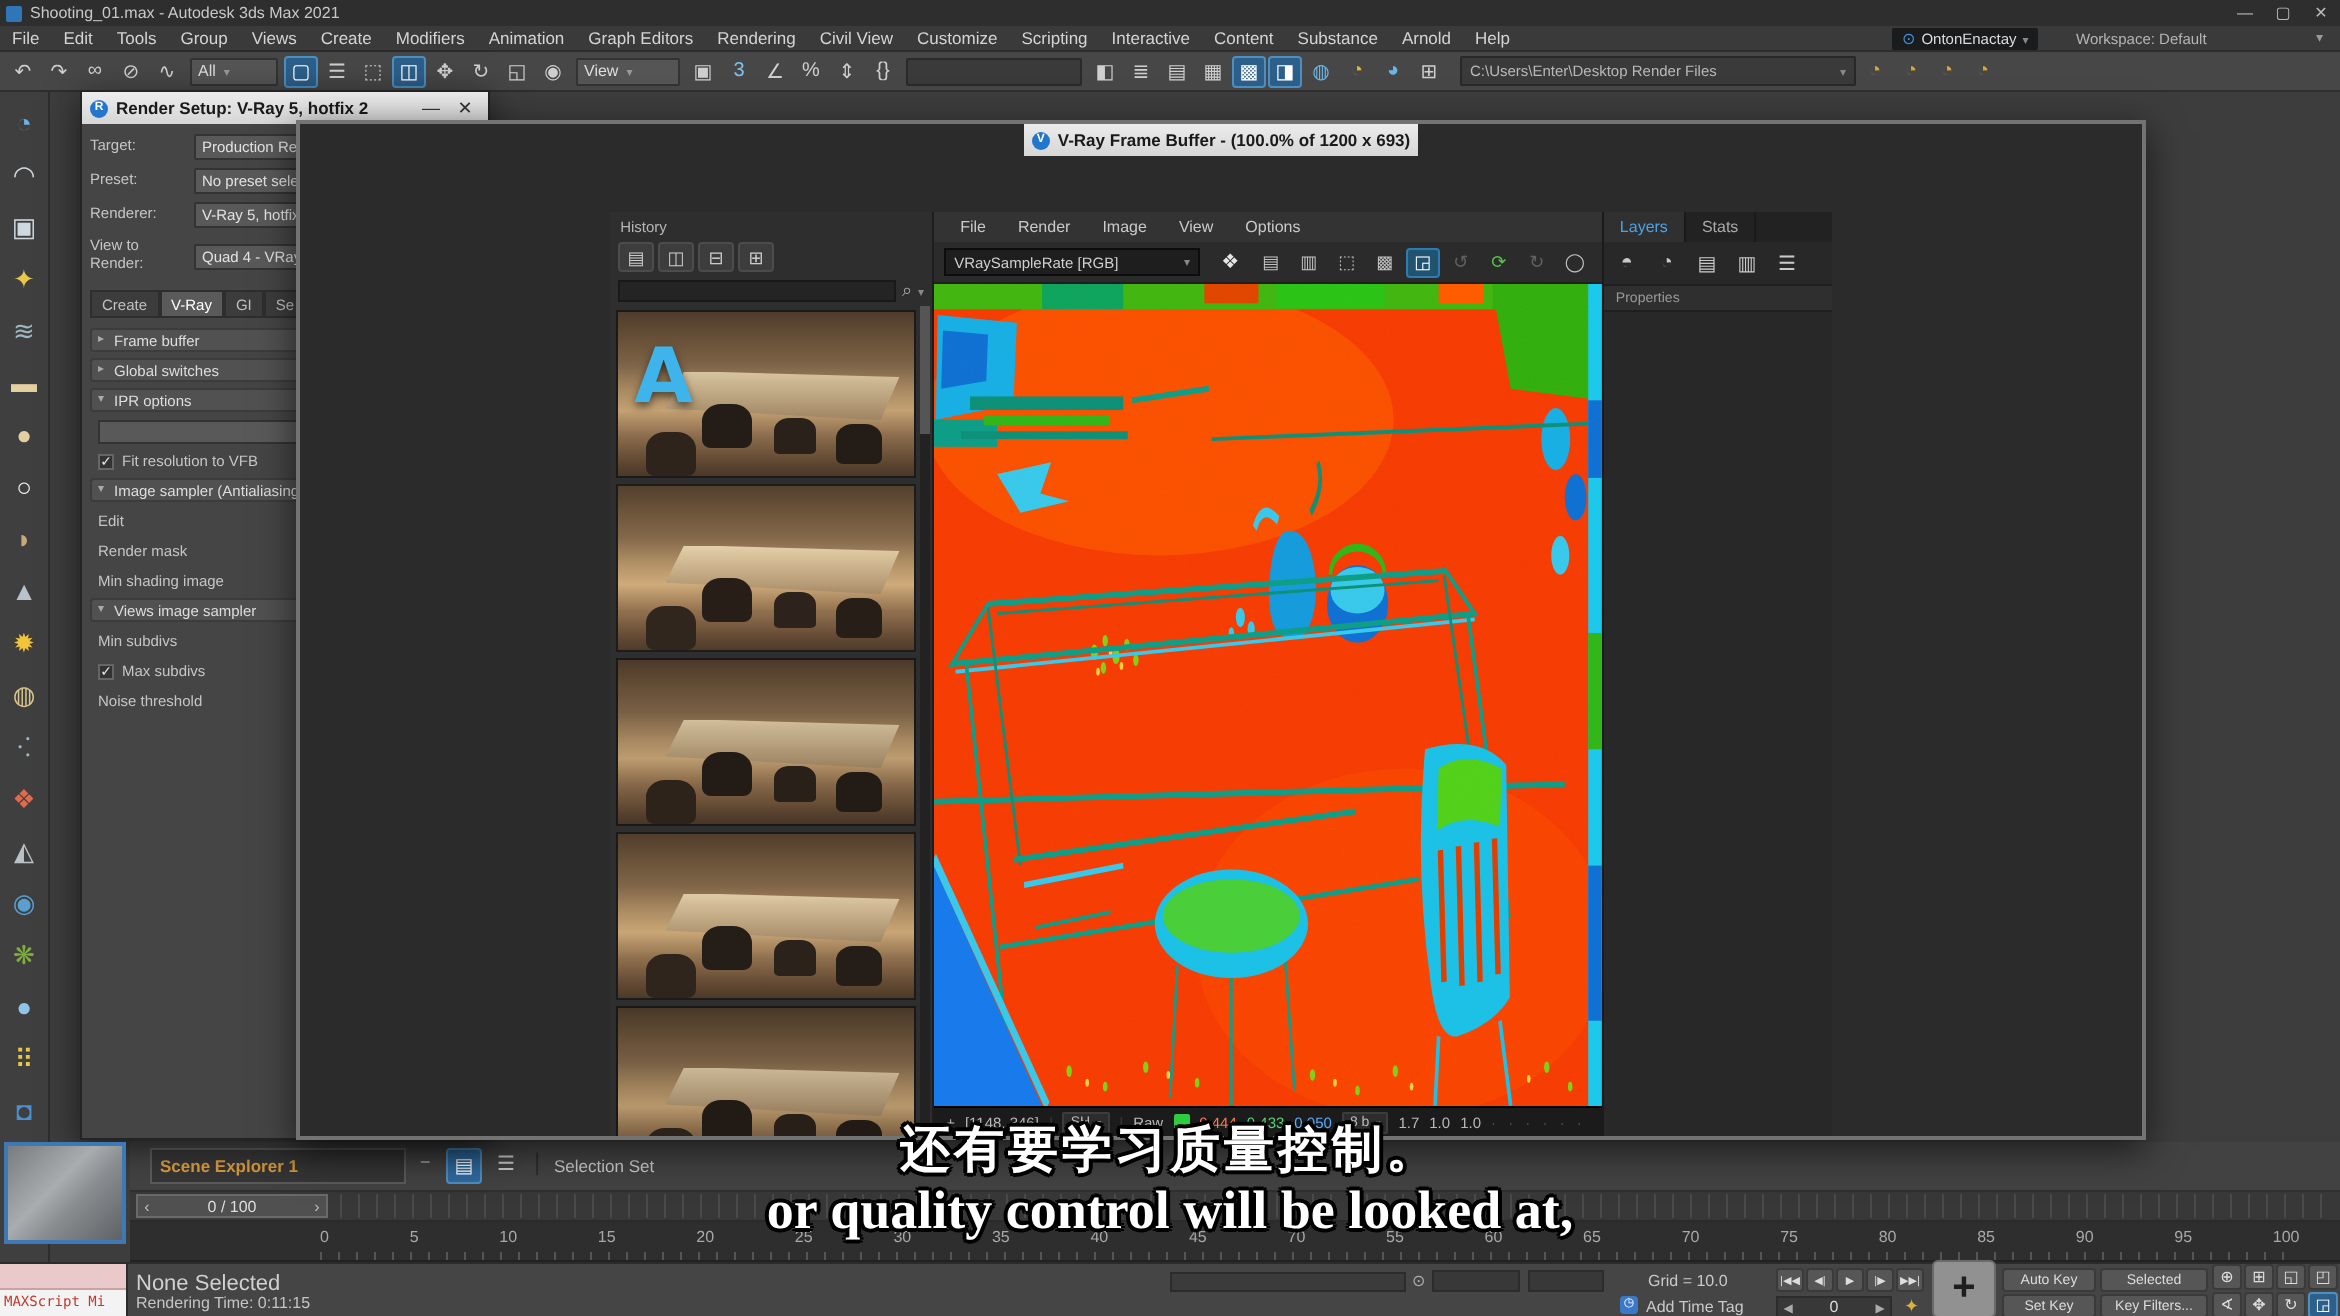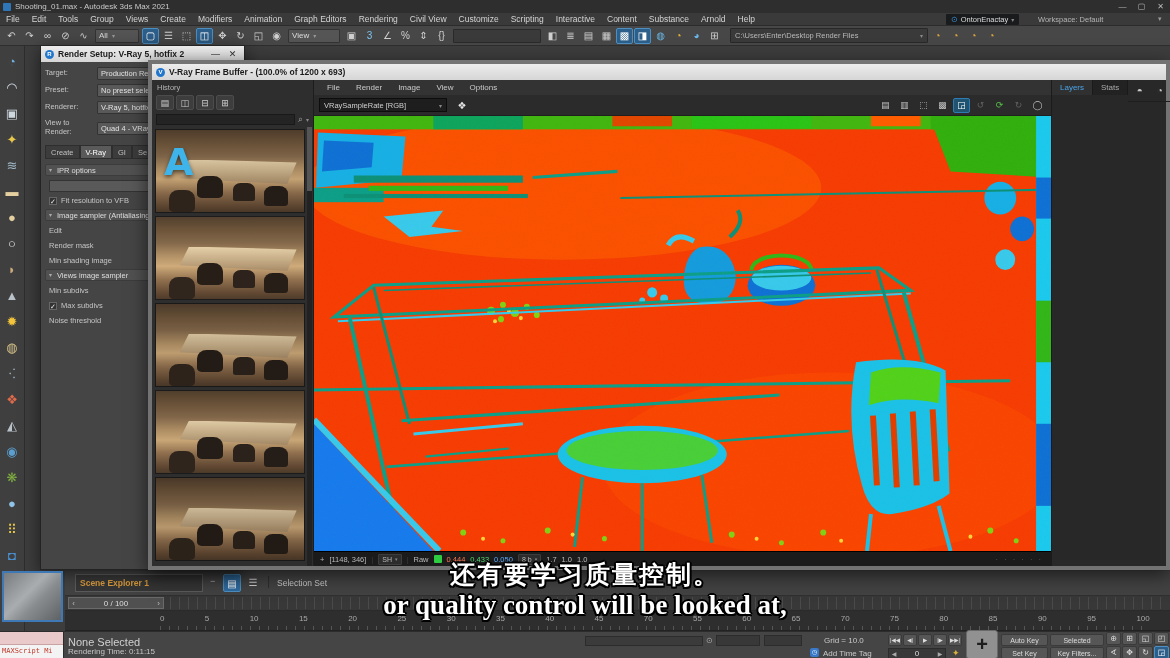--- a/index.html
+++ b/index.html
@@ -62,22 +62,22 @@
   .vbox { width:46px; height:11px; background:#595959; border:1px solid #333; border-radius:1px; font-size:7.5px; color:#e2e2e2; padding:0 2px; display:flex; align-items:center; }
   .vbox .car { margin-left:auto; color:#9a9a9a; font-size:6px; }
   .spinner { width:7px; height:11px; margin-left:1px; display:flex; flex-direction:column; justify-content:center; gap:1px; }
   .spinner i { display:block; width:0; height:0; border-left:3px solid transparent; border-right:3px solid transparent; }
   .spinner .up { border-bottom:3px solid #bbb; }
   .spinner .dn { border-top:3px solid #bbb; }
   .chk { width:8px; height:8px; background:#333; border:1px solid #666; color:#e8e8e8; font-size:7px; line-height:8px; text-align:center; margin-right:4px; }
   .iprbox { flex:1; height:12px; background:#595959; border:1px solid #333; margin-right:3px; }
 
   
-  .vfb { position:absolute; left:148px; top:60px; width:1022px; height:510px; background:#2b2b2b; border:4px solid #737373; box-shadow:0 5px 18px rgba(0,0,0,.6); z-index:10; display:flex; flex-direction:column; }
-  .vfb-body { flex:1; display:flex; min-height:0; }
+  .vfb { position:absolute; left:148px; top:60px; width:925px; height:510px; background:#2b2b2b; border:2px solid #737373; box-shadow:0 5px 18px rgba(0,0,0,.6); z-index:10; display:flex; flex-direction:column;align-items:center; }
+  .vfb-body { flex:1; display:flex; min-height:0;margin-top:28px; }
 
   .hist { width:162px; background:#2e2e2e; border-right:1px solid #1d1d1d; display:flex; flex-direction:column; position:relative; }
   .hist-head { font-size:7.5px; color:#b5b5b5; padding:3px 0 1px 5px; }
   .hist-tools { display:flex; gap:2px; padding:2px 0 2px 4px; }
   .hti { width:18px; height:15px; background:#3d3d3d; border:1px solid #4c4c4c; border-radius:2px; font-size:9px; color:#ccc; display:flex; align-items:center; justify-content:center; }
   .hist-search { display:flex; align-items:center; margin:2px 4px; gap:3px; }
   .hist-search .sbox { flex:1; height:11px; background:#242424; border:1px solid #191919; }
   .hist-search .mag { color:#aaa; font-size:9px; }
   .hist-search .car { color:#888; font-size:6px; }
   .thumbs { flex:1; overflow:hidden; padding:2px 7px 0 3px; position:relative; }
@@ -110,21 +110,21 @@
   .vimg { flex:1; position:relative; background:#111; }
   .vimg svg { position:absolute; inset:0; width:100%; height:100%; }
   .vstatus { height:15px; background:#1b1b1b; border-top:1px solid #000; display:flex; align-items:center; font-size:7.5px; color:#b9b9b9; gap:5px; padding-left:6px; }
   .vstatus .sep { color:#3a3a3a; }
   .sdd { height:11px; background:#2c2c2c; border:1px solid #3d3d3d; border-radius:1px; display:flex; align-items:center; padding:0 3px; gap:3px; font-size:7px; }
   .sdd .car { color:#888; font-size:5px; }
   .gsw { width:8px; height:8px; background:#2ecc40; border-radius:1px; display:inline-block; }
   .rv { color:#ff7752; } .gv { color:#52d672; } .bv { color:#5aaaff; }
   .mut { color:#555; letter-spacing:2px; }
 
-  .vlayers { width:115px; background:#282828; border-left:1px solid #1b1b1b; display:flex; }
+  .vlayers { width:115px; background:#282828; border-left:1px solid #1b1b1b; display:flex; flex-direction:column; }
   .ltabs { display:flex; height:15px; background:#222; }
   .ltab { padding:0 8px; font-size:8px; display:flex; align-items:center; border-right:1px solid #1a1a1a; color:#aaa; }
   .ltab.on { color:#4aa3e8; background:#303030; }
   .licons { display:flex; gap:1px; align-items:center; height:22px; padding-left:2px; border-bottom:1px solid #1f1f1f; }
   .lic { width:19px; height:18px; display:flex; align-items:center; justify-content:center; font-size:10px; color:#c9c9c9; }
   .lprop { height:13px; background:#2f2f2f; border-bottom:1px solid #1f1f1f; font-size:7px; color:#999; padding:3px 0 0 6px; }
 
   
   .scene-row { position:absolute; left:65px; top:571px; width:1105px; height:25px; background:#424242; border-bottom:1px solid #303030; z-index:4; }
   .se-title { position:absolute; left:10px; top:3px; width:128px; height:18px; background:#353535; border:1px solid #5a5a5a; display:flex; align-items:center; padding:0 4px; font-size:8.5px; color:#d89a3c; font-weight:bold; }
@@ -344,20 +344,24 @@
       <div class="fbox">
         <span>Quad 4 - VRayCa...</span>
           <span class="car">▾</span>
       </div>
     </div>
     <div class="rtabs">
         <span class="rtab">Create</span>
         <span class="rtab">V-Ray</span>
         <span class="rtab">GI</span>
         <span class="rtab">Se</span>
+      </div>
+    <div>
+        <div class="roll-h">Frame buffer</div>
+        <div class="roll-h">Global switches</div>
       </div>
     <div class="roll-h open">IPR options</div>
     <div class="crow">
       <div class="iprbox"></div>
       <span style="color:#9a9a9a">…</span>
     </div>
     <div class="crow">
       <span class="chk">✓</span>
       <span>Fit resolution to VFB</span>
     </div>

